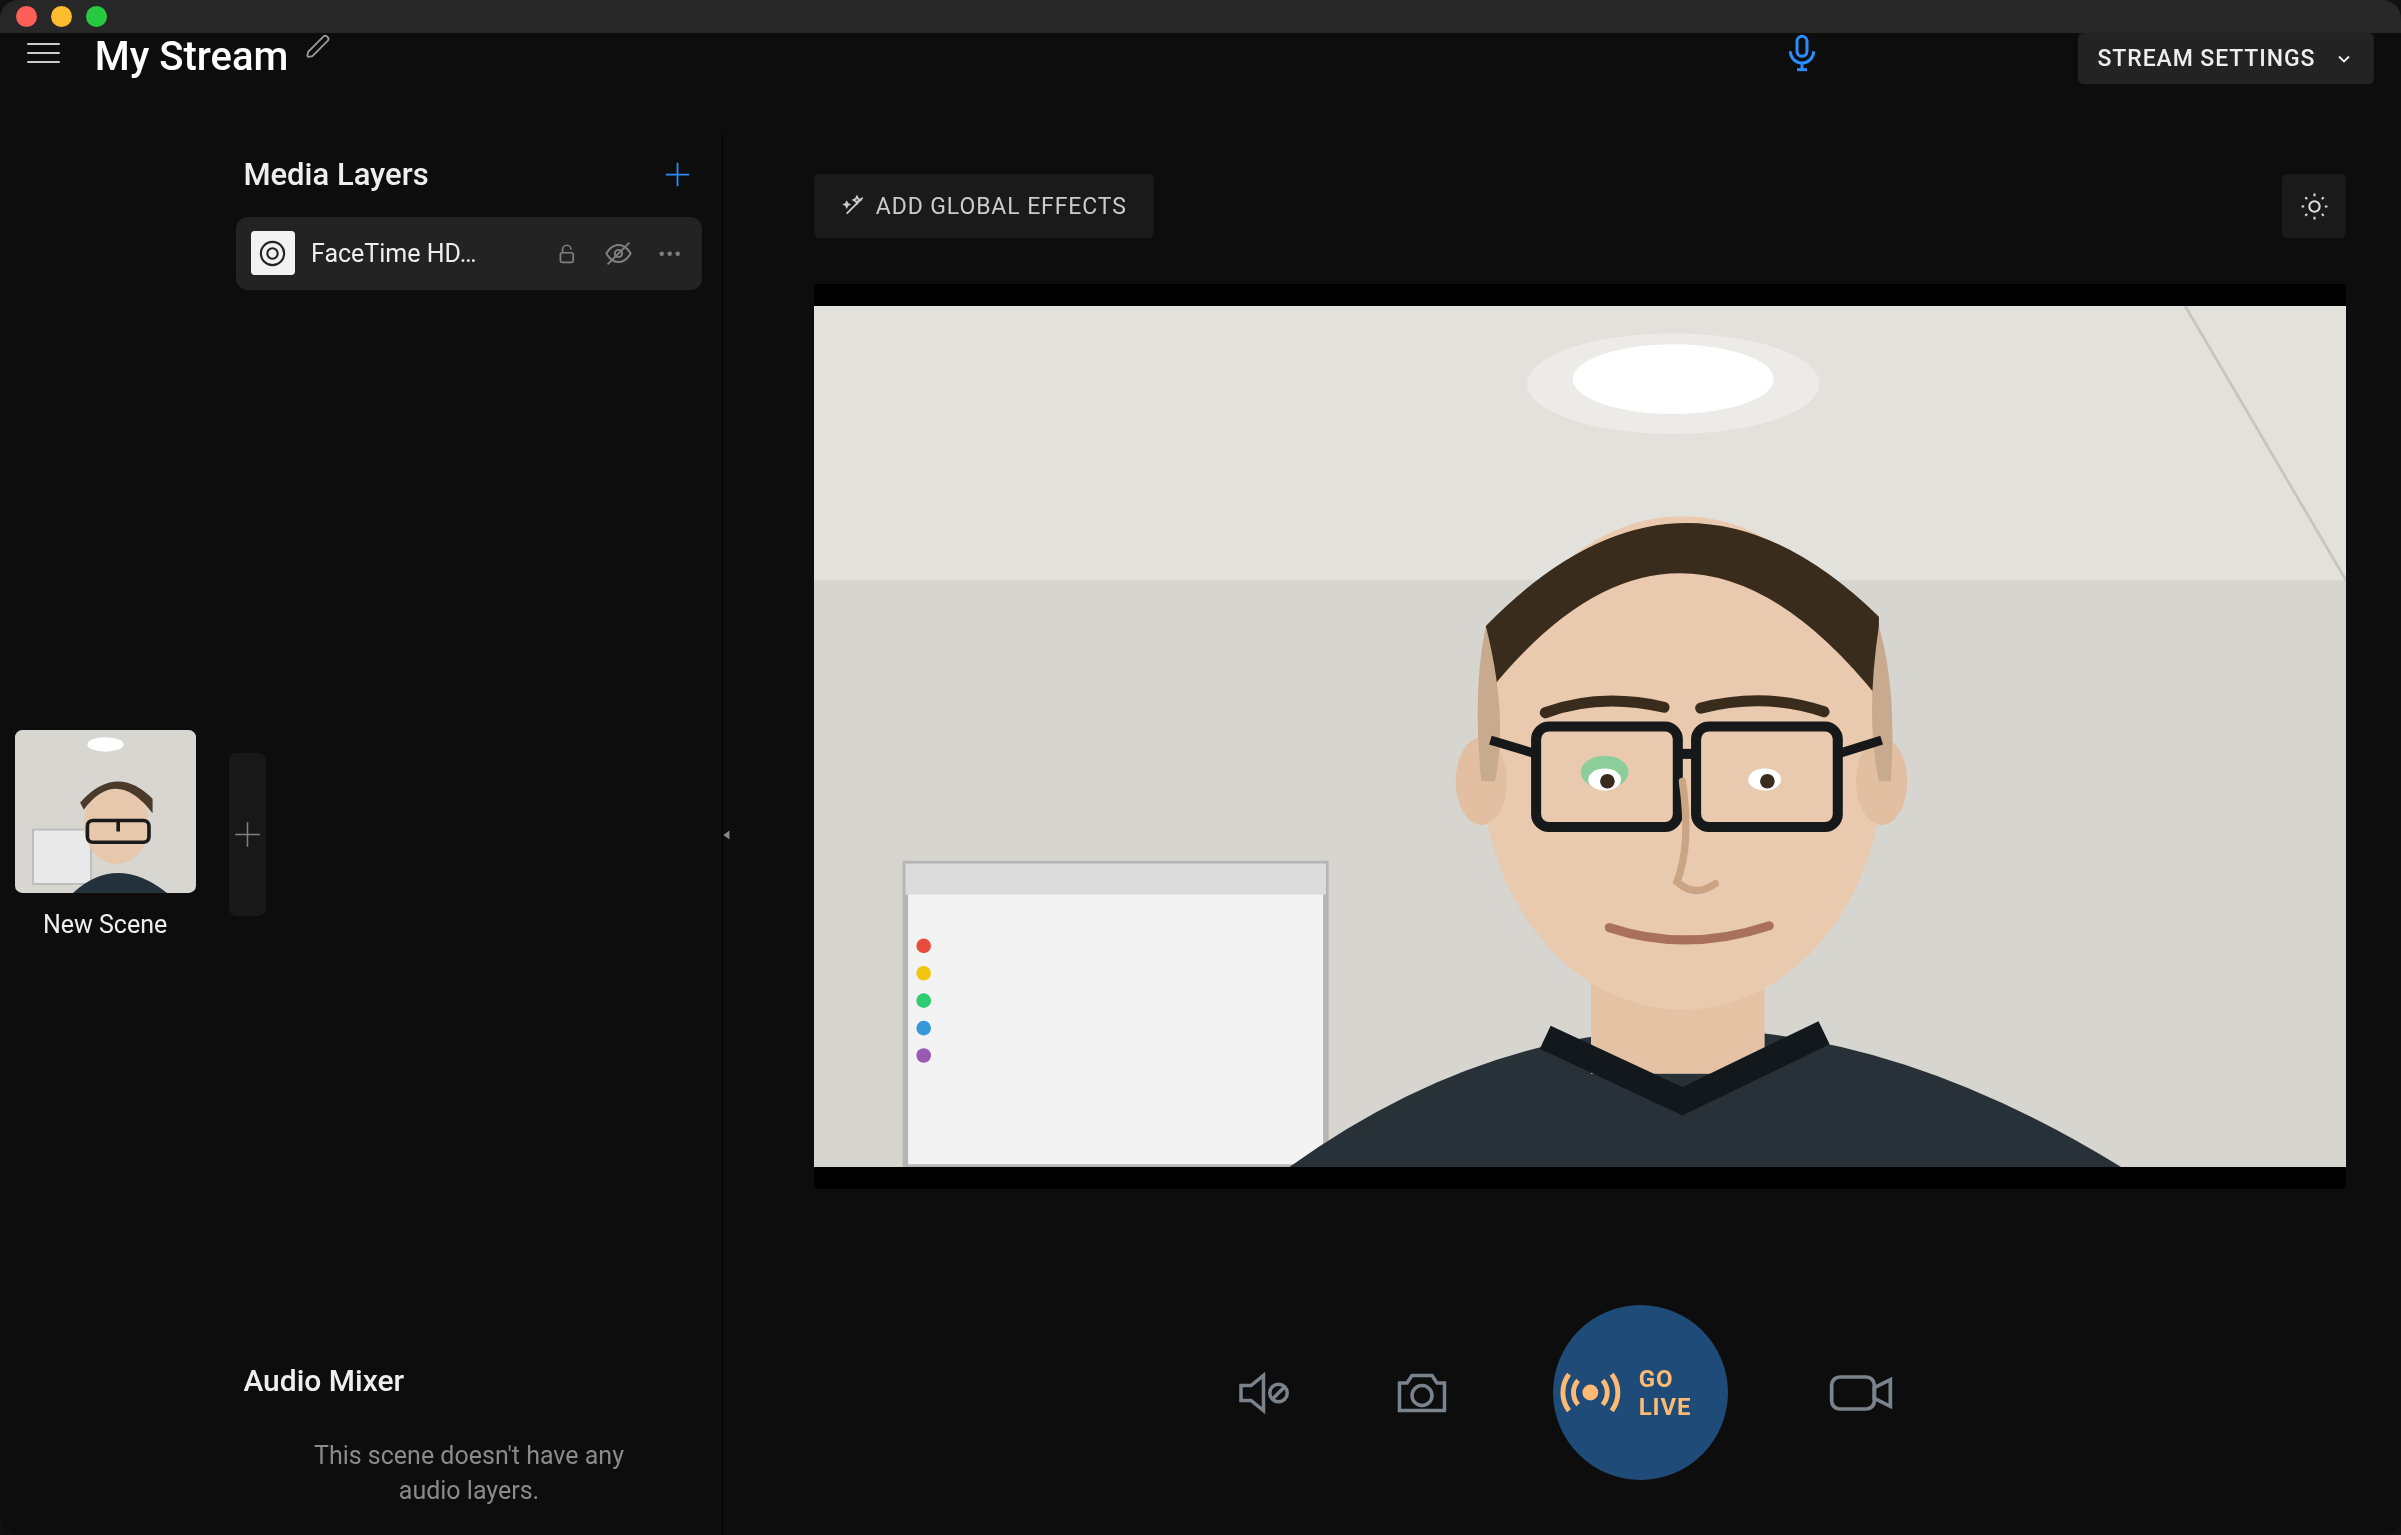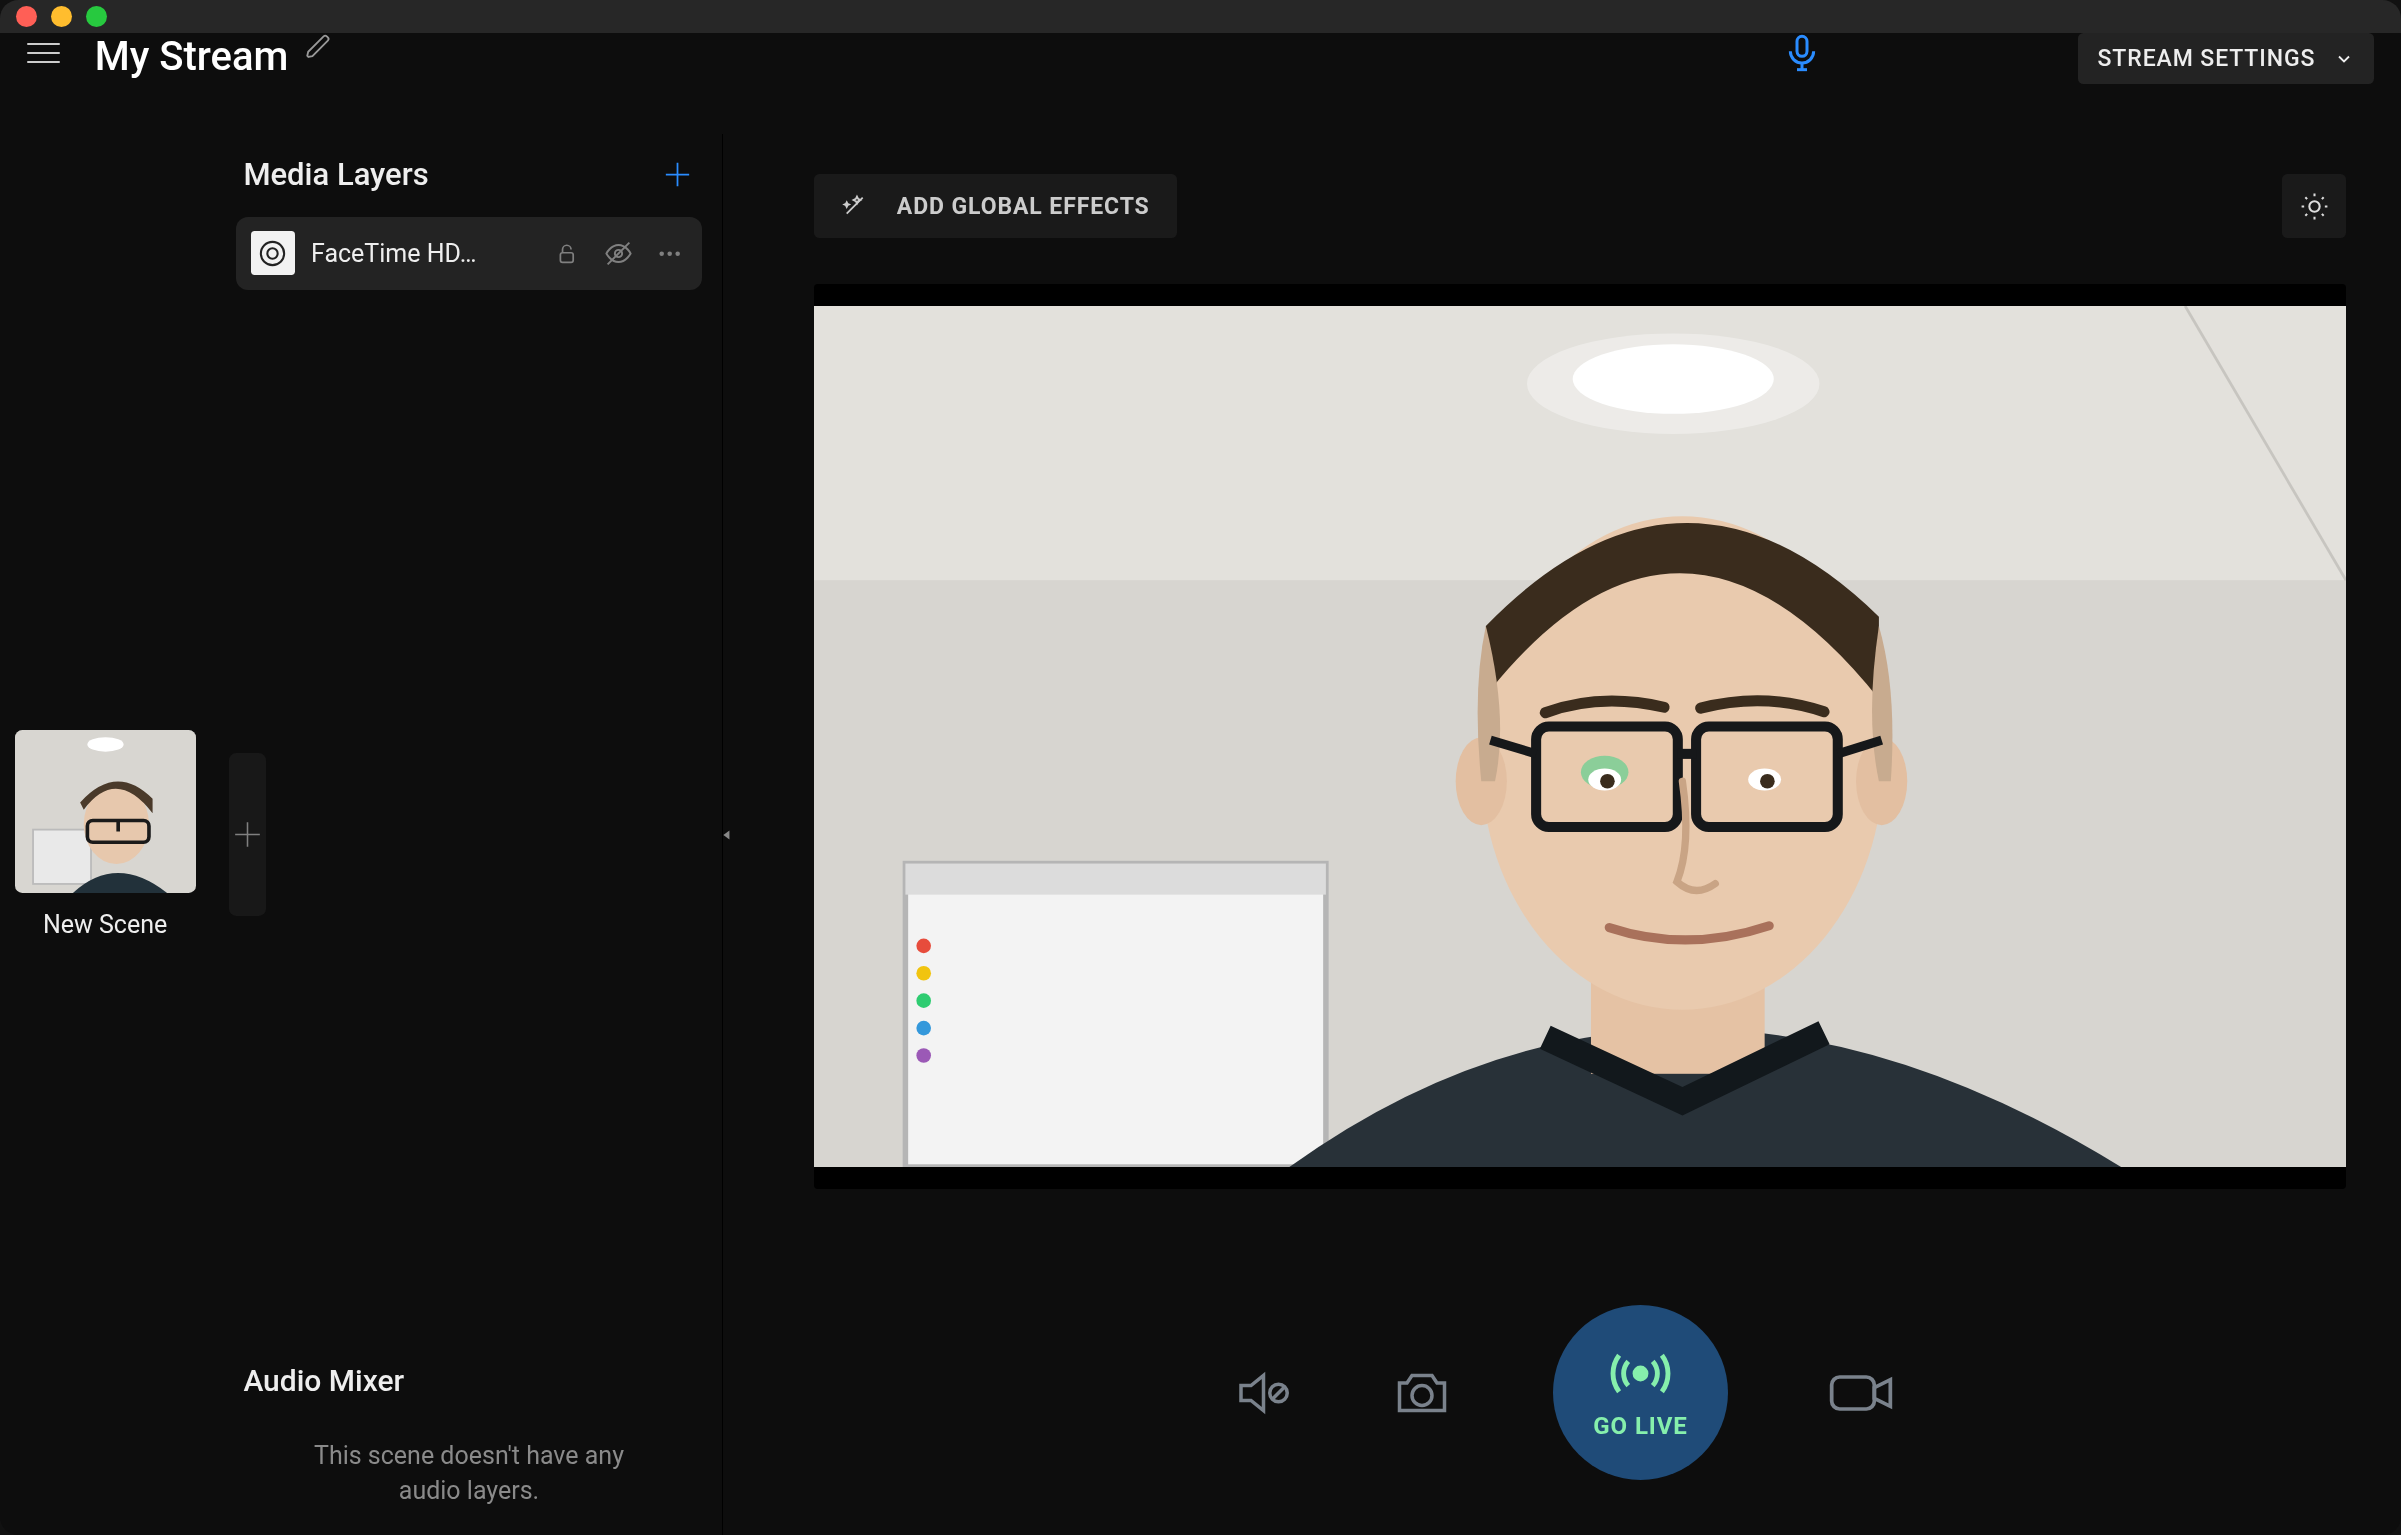--- a/index.html
+++ b/index.html
@@ -122,22 +122,22 @@
   .preview-col {
     flex:1; padding:40px 55px 27.4px 91px;
     display:flex; flex-direction:column;
     position:relative;
   }
   .preview-top {
     display:flex; align-items:center; margin-bottom:46px;
   }
   .effects-btn {
     background:#1a1a1a; border-radius:5.5px; height:64px;
-    padding:0 27.4px; display:flex; align-items:center; gap:28px;
-    cursor:pointer; font-size:23px; letter-spacing:0.9px; color:#ccc;font-weight:bold;
+    padding:0 27.4px; display:flex; align-items:center; gap:7px;
+    cursor:pointer; font-size:23px; letter-spacing:0.9px; color:#ccc;
   }
   .preview-top-spacer { flex:1; }
   .brightness-btn {
     width:64px; height:64px; border-radius:5.5px; background:#1a1a1a;
     display:flex; align-items:center; justify-content:center; cursor:pointer; color:#ddd;
   }
 
   .preview-frame {
     width:1532px; height:905px;
     background:#000; border-radius:3.7px;
@@ -151,23 +151,23 @@
   }
 
   .bottom-controls {
     position:absolute; left:0; right:0; bottom:55px;
     display:flex; align-items:center; justify-content:center; gap:101px;
   }
   .ctrl-icon { color:#7a828c; cursor:pointer; }
   .go-live {
     width:175px; height:175px; border-radius:50%;
     background:#1f4b78;
-    display:flex; flex-direction:column; align-items:center; justify-content:center;
+    display:flex; flex-direction:row; align-items:center; justify-content:center;
     gap:11px; cursor:pointer;
-    color:#86efac;
+    color:#fdba74;
     font-size:24px; font-weight:700; letter-spacing:0.9px;
   }
 
   
   .portrait-svg { width:100%; height:100%; display:block; }
 
   svg { display:block; }
 </style>
 </head>
 <body>

